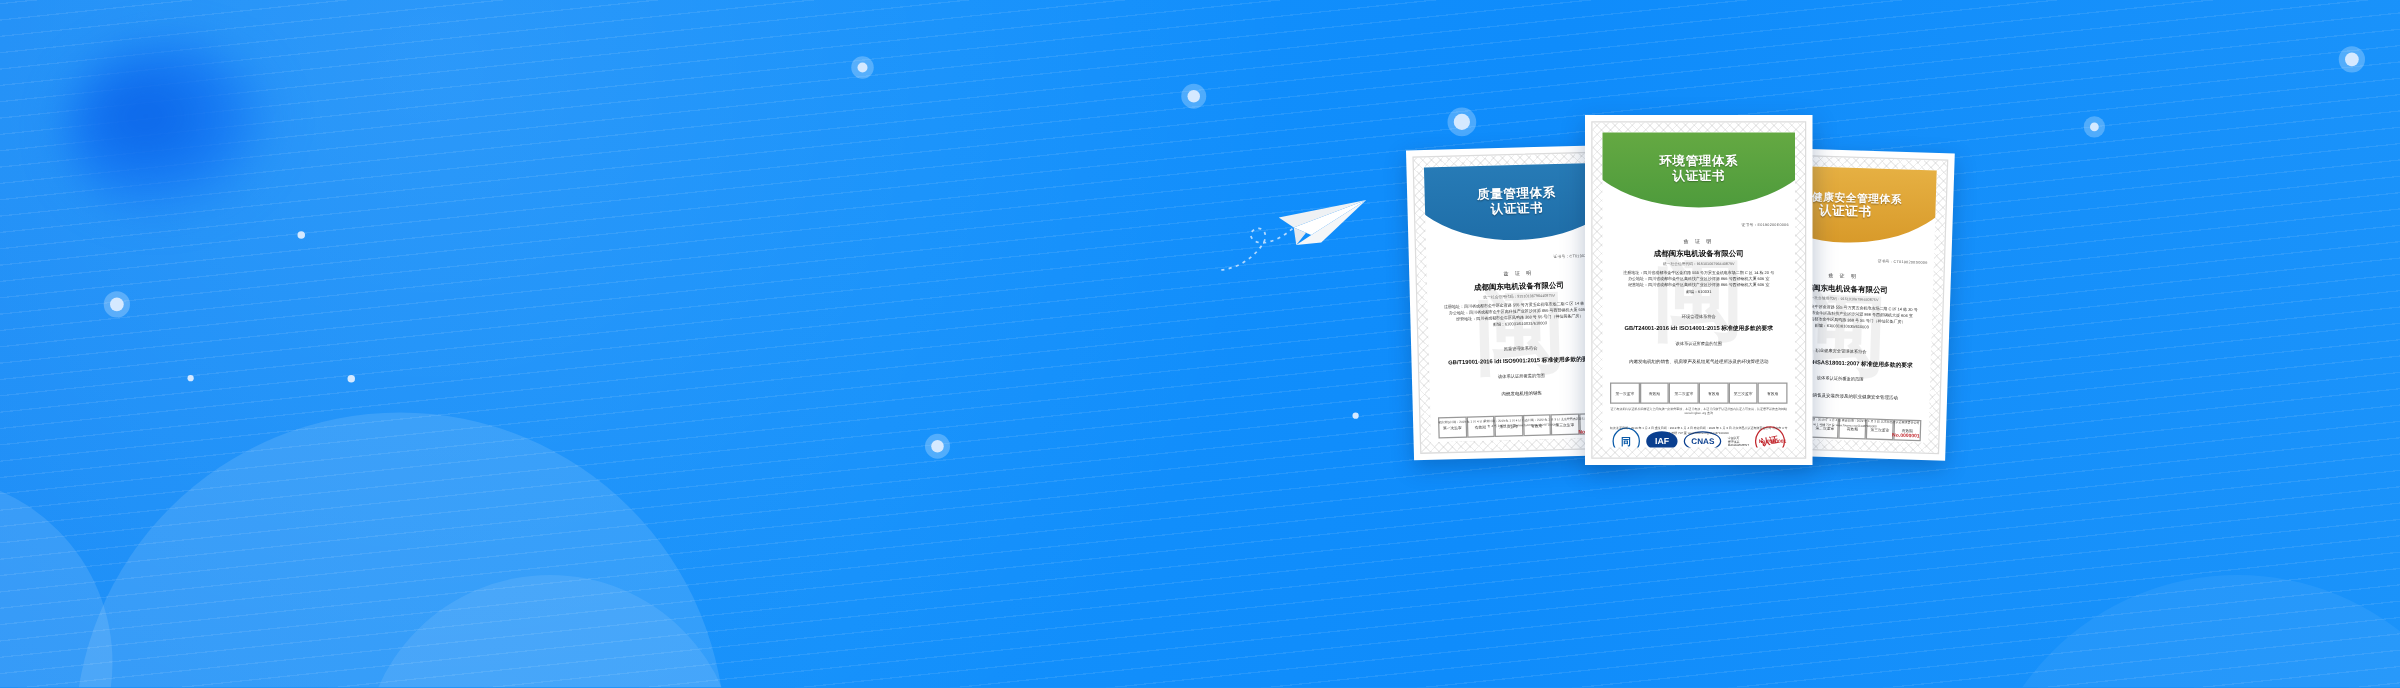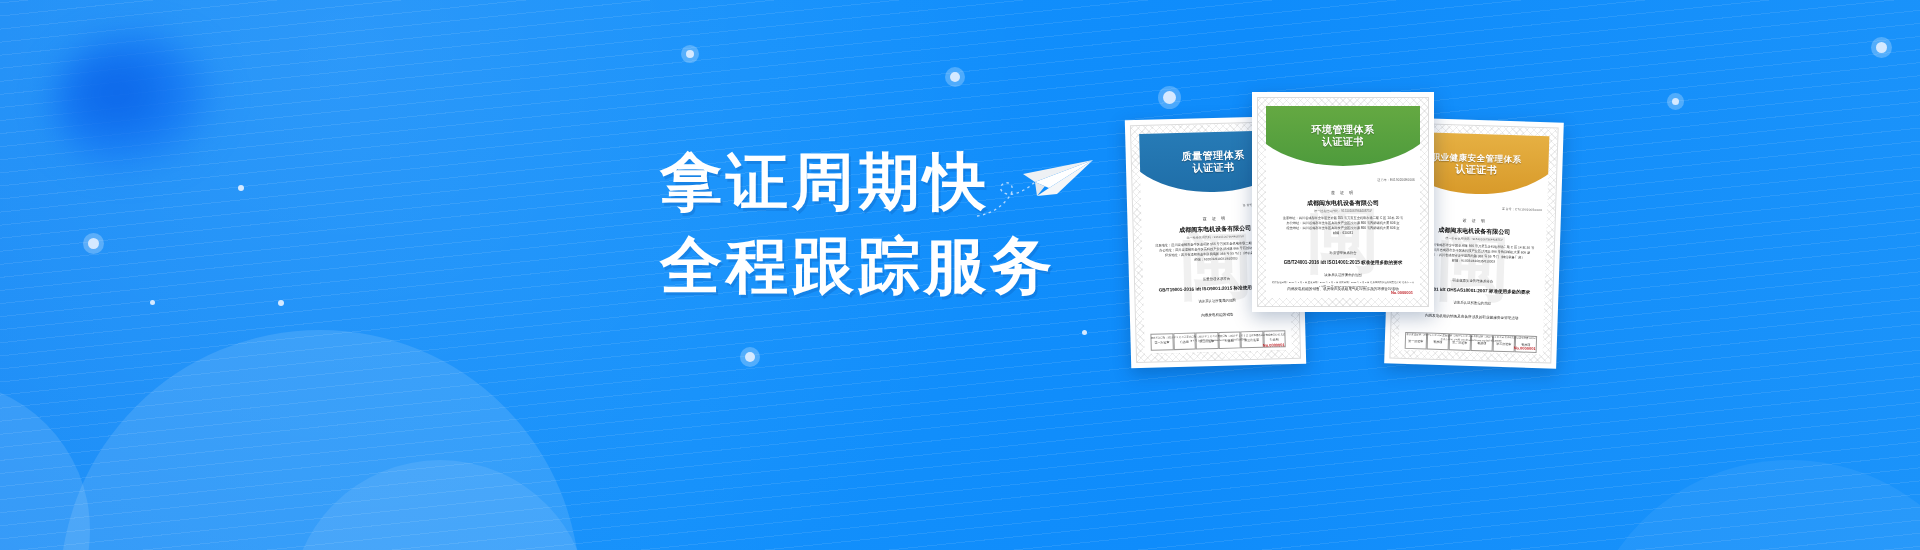--- a/index.html
+++ b/index.html
@@ -168,24 +168,20 @@
       <div class="dot" style="left: 150px; top: 300px; width: 5px; height: 5px;"></div>
       <div class="dot ring" style="left: 686px; top: 50px; width: 8px; height: 8px;"></div>
       <div class="dot ring" style="left: 950px; top: 72px; width: 10px; height: 10px;"></div>
       <div class="dot ring" style="left: 745px; top: 352px; width: 10px; height: 10px;"></div>
       <div class="dot" style="left: 1082px; top: 330px; width: 5px; height: 5px;"></div>
       <div class="dot ring" style="left: 1163px; top: 91px; width: 13px; height: 13px;"></div>
       <div class="dot ring" style="left: 1672px; top: 98px; width: 7px; height: 7px;"></div>
       <div class="dot ring" style="left: 1876px; top: 42px; width: 11px; height: 11px;"></div>
     </div>
 
-  <div class="headline">
-    <div class="line">拿证周期快</div>
-    <div class="line">全程跟踪服务</div>
-  </div>
 
   <div class="plane-wrap">
     <svg width="130" height="70" viewBox="0 0 130 70">
       <path d="M2 64 C 18 62, 30 52, 36 42 C 40 34, 34 28, 28 32 C 22 36, 28 44, 38 42 C 48 40, 56 34, 62 28" fill="none" stroke="#cfe6ff" stroke-width="1.4" stroke-dasharray="2.5 3.5" opacity=".85"></path>
       <polygon points="60,30 118,8 74,36" fill="#ffffff"></polygon>
       <polygon points="60,30 74,36 70,34 62,44" fill="#e3e8ee"></polygon>
       <polygon points="62,44 74,36 118,8 82,42" fill="#f4f6f8"></polygon>
       <polygon points="60,30 48,22 118,8" fill="#eef1f4"></polygon>
     </svg>
   </div>
@@ -267,21 +263,21 @@
             </div>
           <div class="cert-fine">证书有效期内认证机构和持证方之间实施一定监督审核，本证书有效，本证书仅限于认证范围内认证方可使用，认证管理系统查询网站www.hxgbsc.org 查询</div>
 
           <div class="cert-foot">初次发证日期：2019 年 1 月 4 日     重发日期：2019 年 1 月 4 日     有效日期：2022 年 1 月 3 日
 北京华思杰认证有限责任公司  北京市 4 号 1 号楼 707 室  www.hxcms.org   010-87100000</div>
           <div class="cert-serial">No.0000001</div>
         </div>
       </div>
     </div>
 
-    <div class="cert" style="left:124px; top:14px; width:182px; height:220px; z-index:3;">
+    <div class="cert" style="left:140px; top:14px; width:182px; height:280px; z-index:3;">
       <div class="cert-inner">
         <div class="cert-guilloche"></div>
         <div class="cert-body">
           <div class="cert-arc green"></div>
           <div class="cert-arc-text">
             <div>环境管理体系</div>
             <div>认证证书</div>
           </div>
           <div class="cert-watermark">闽</div>
           <div class="cert-no">证书号：E0190200E0006</div>

